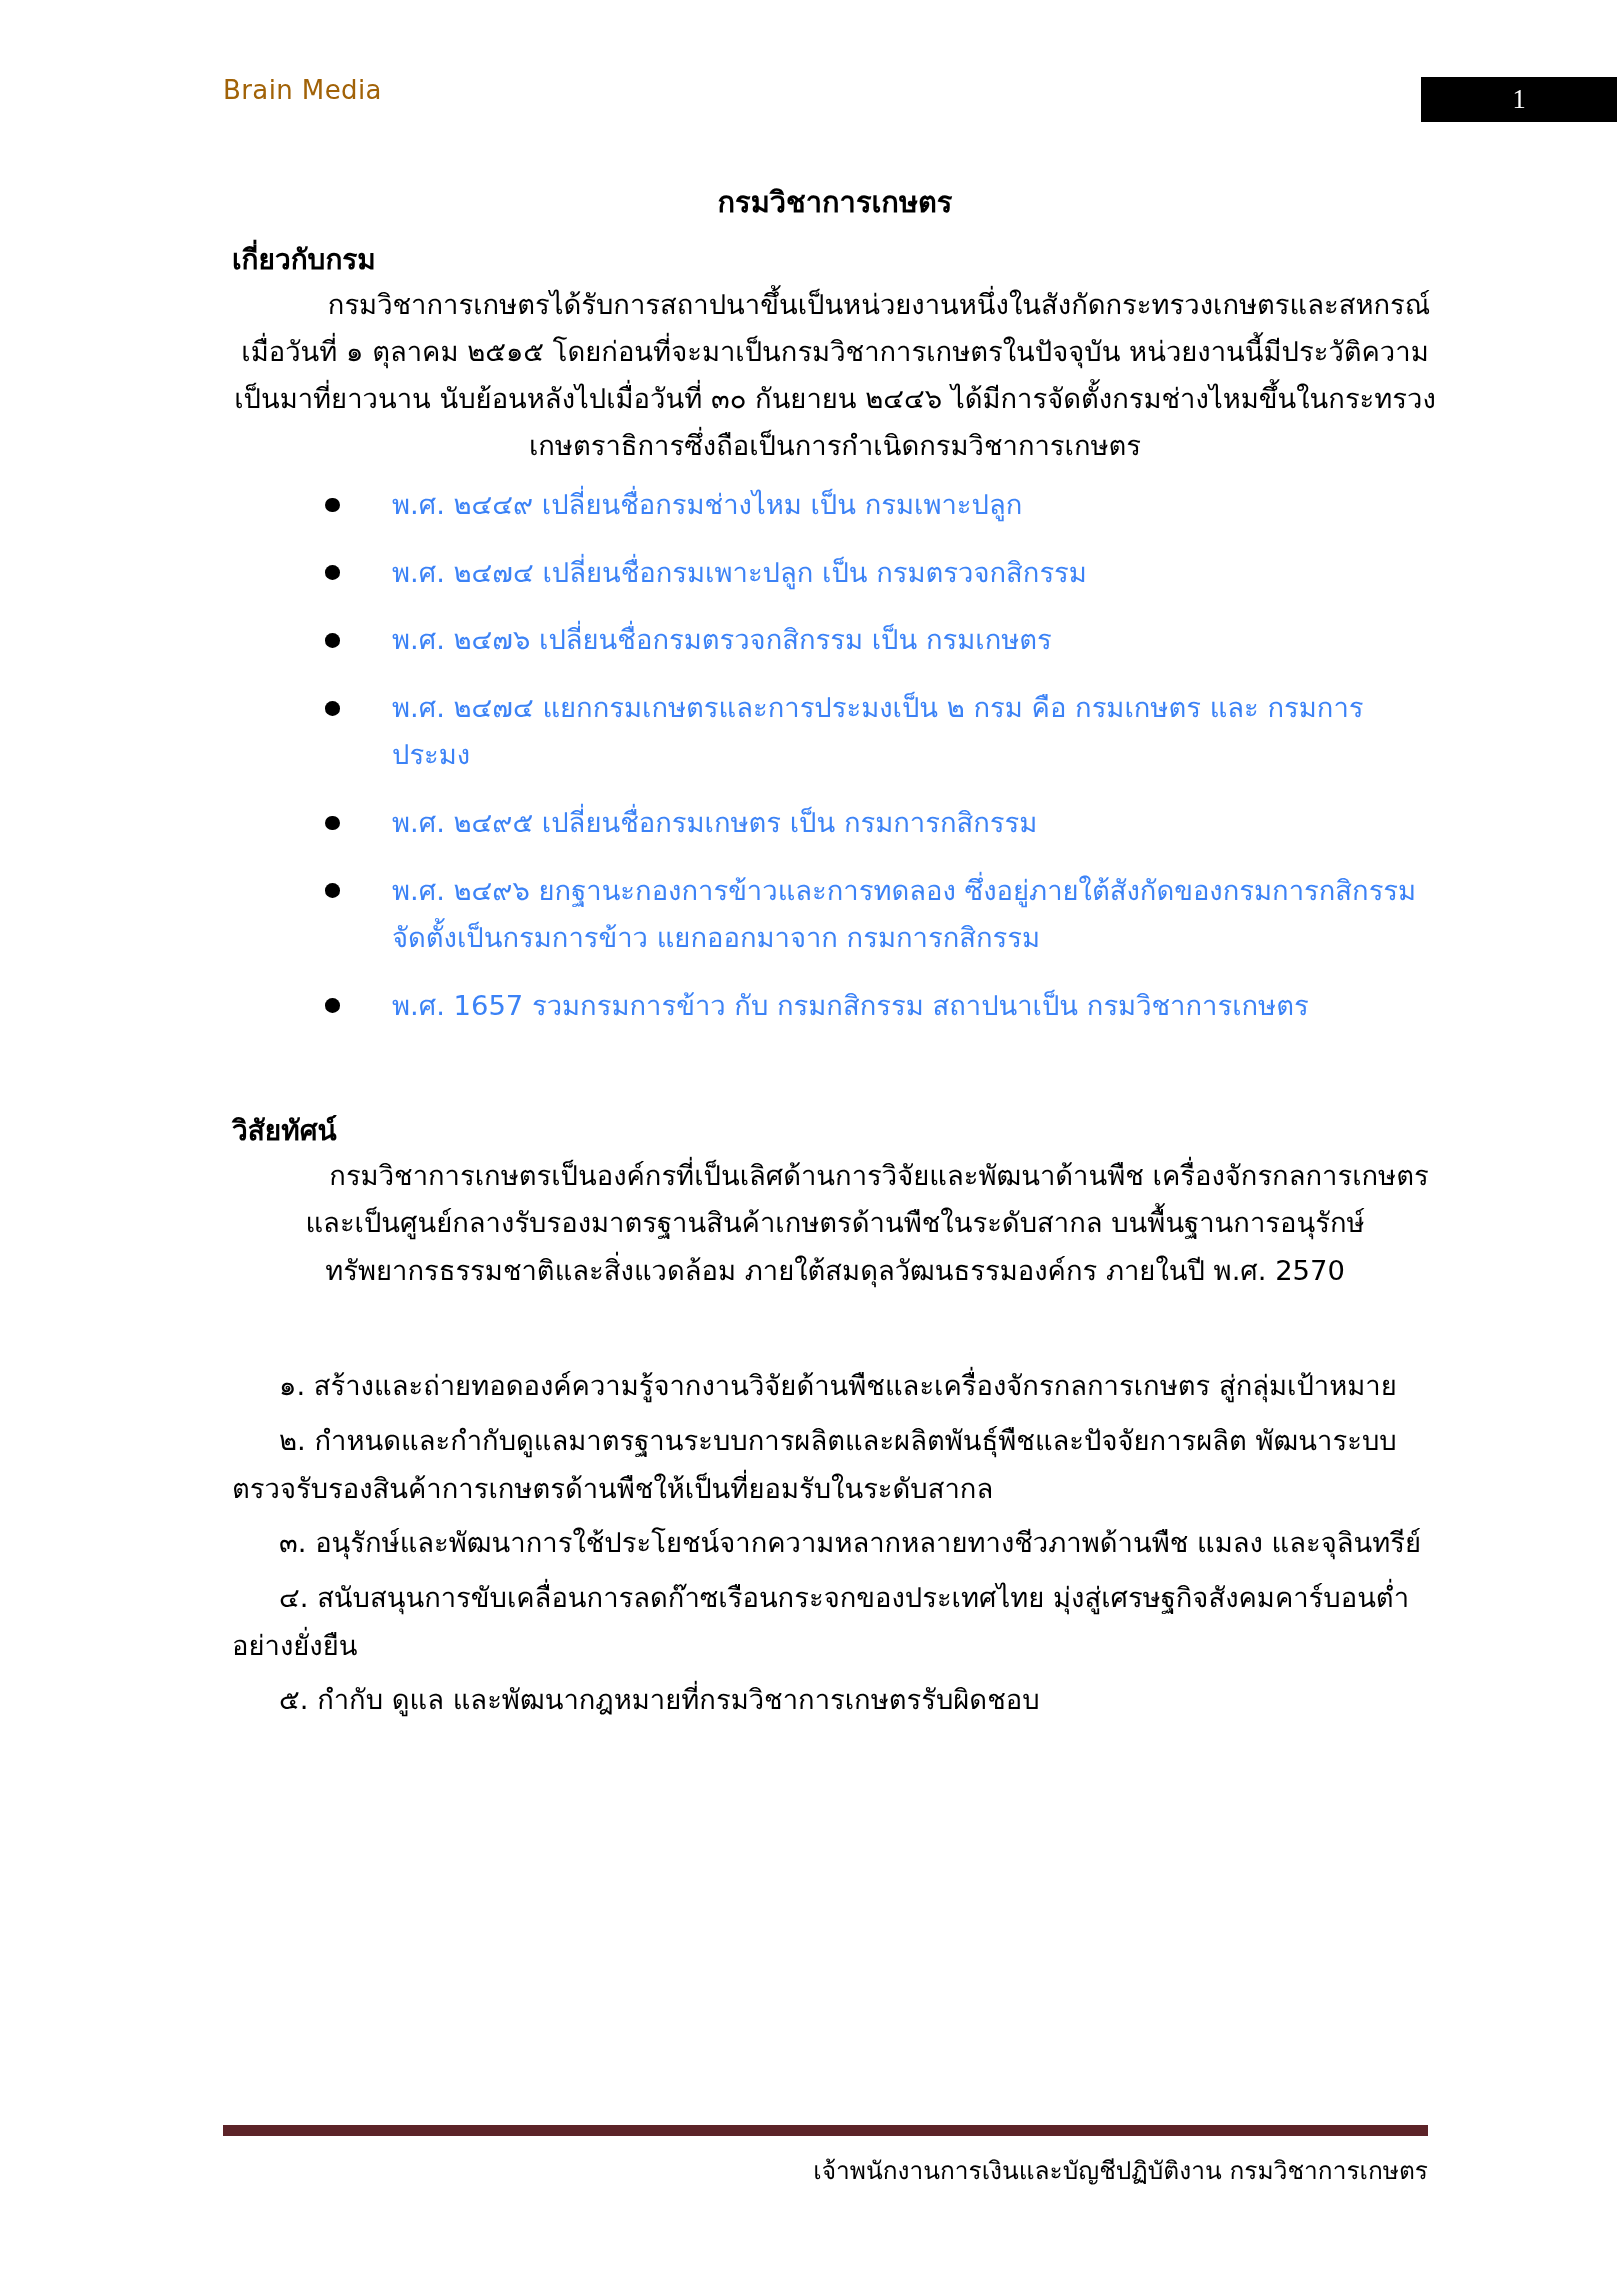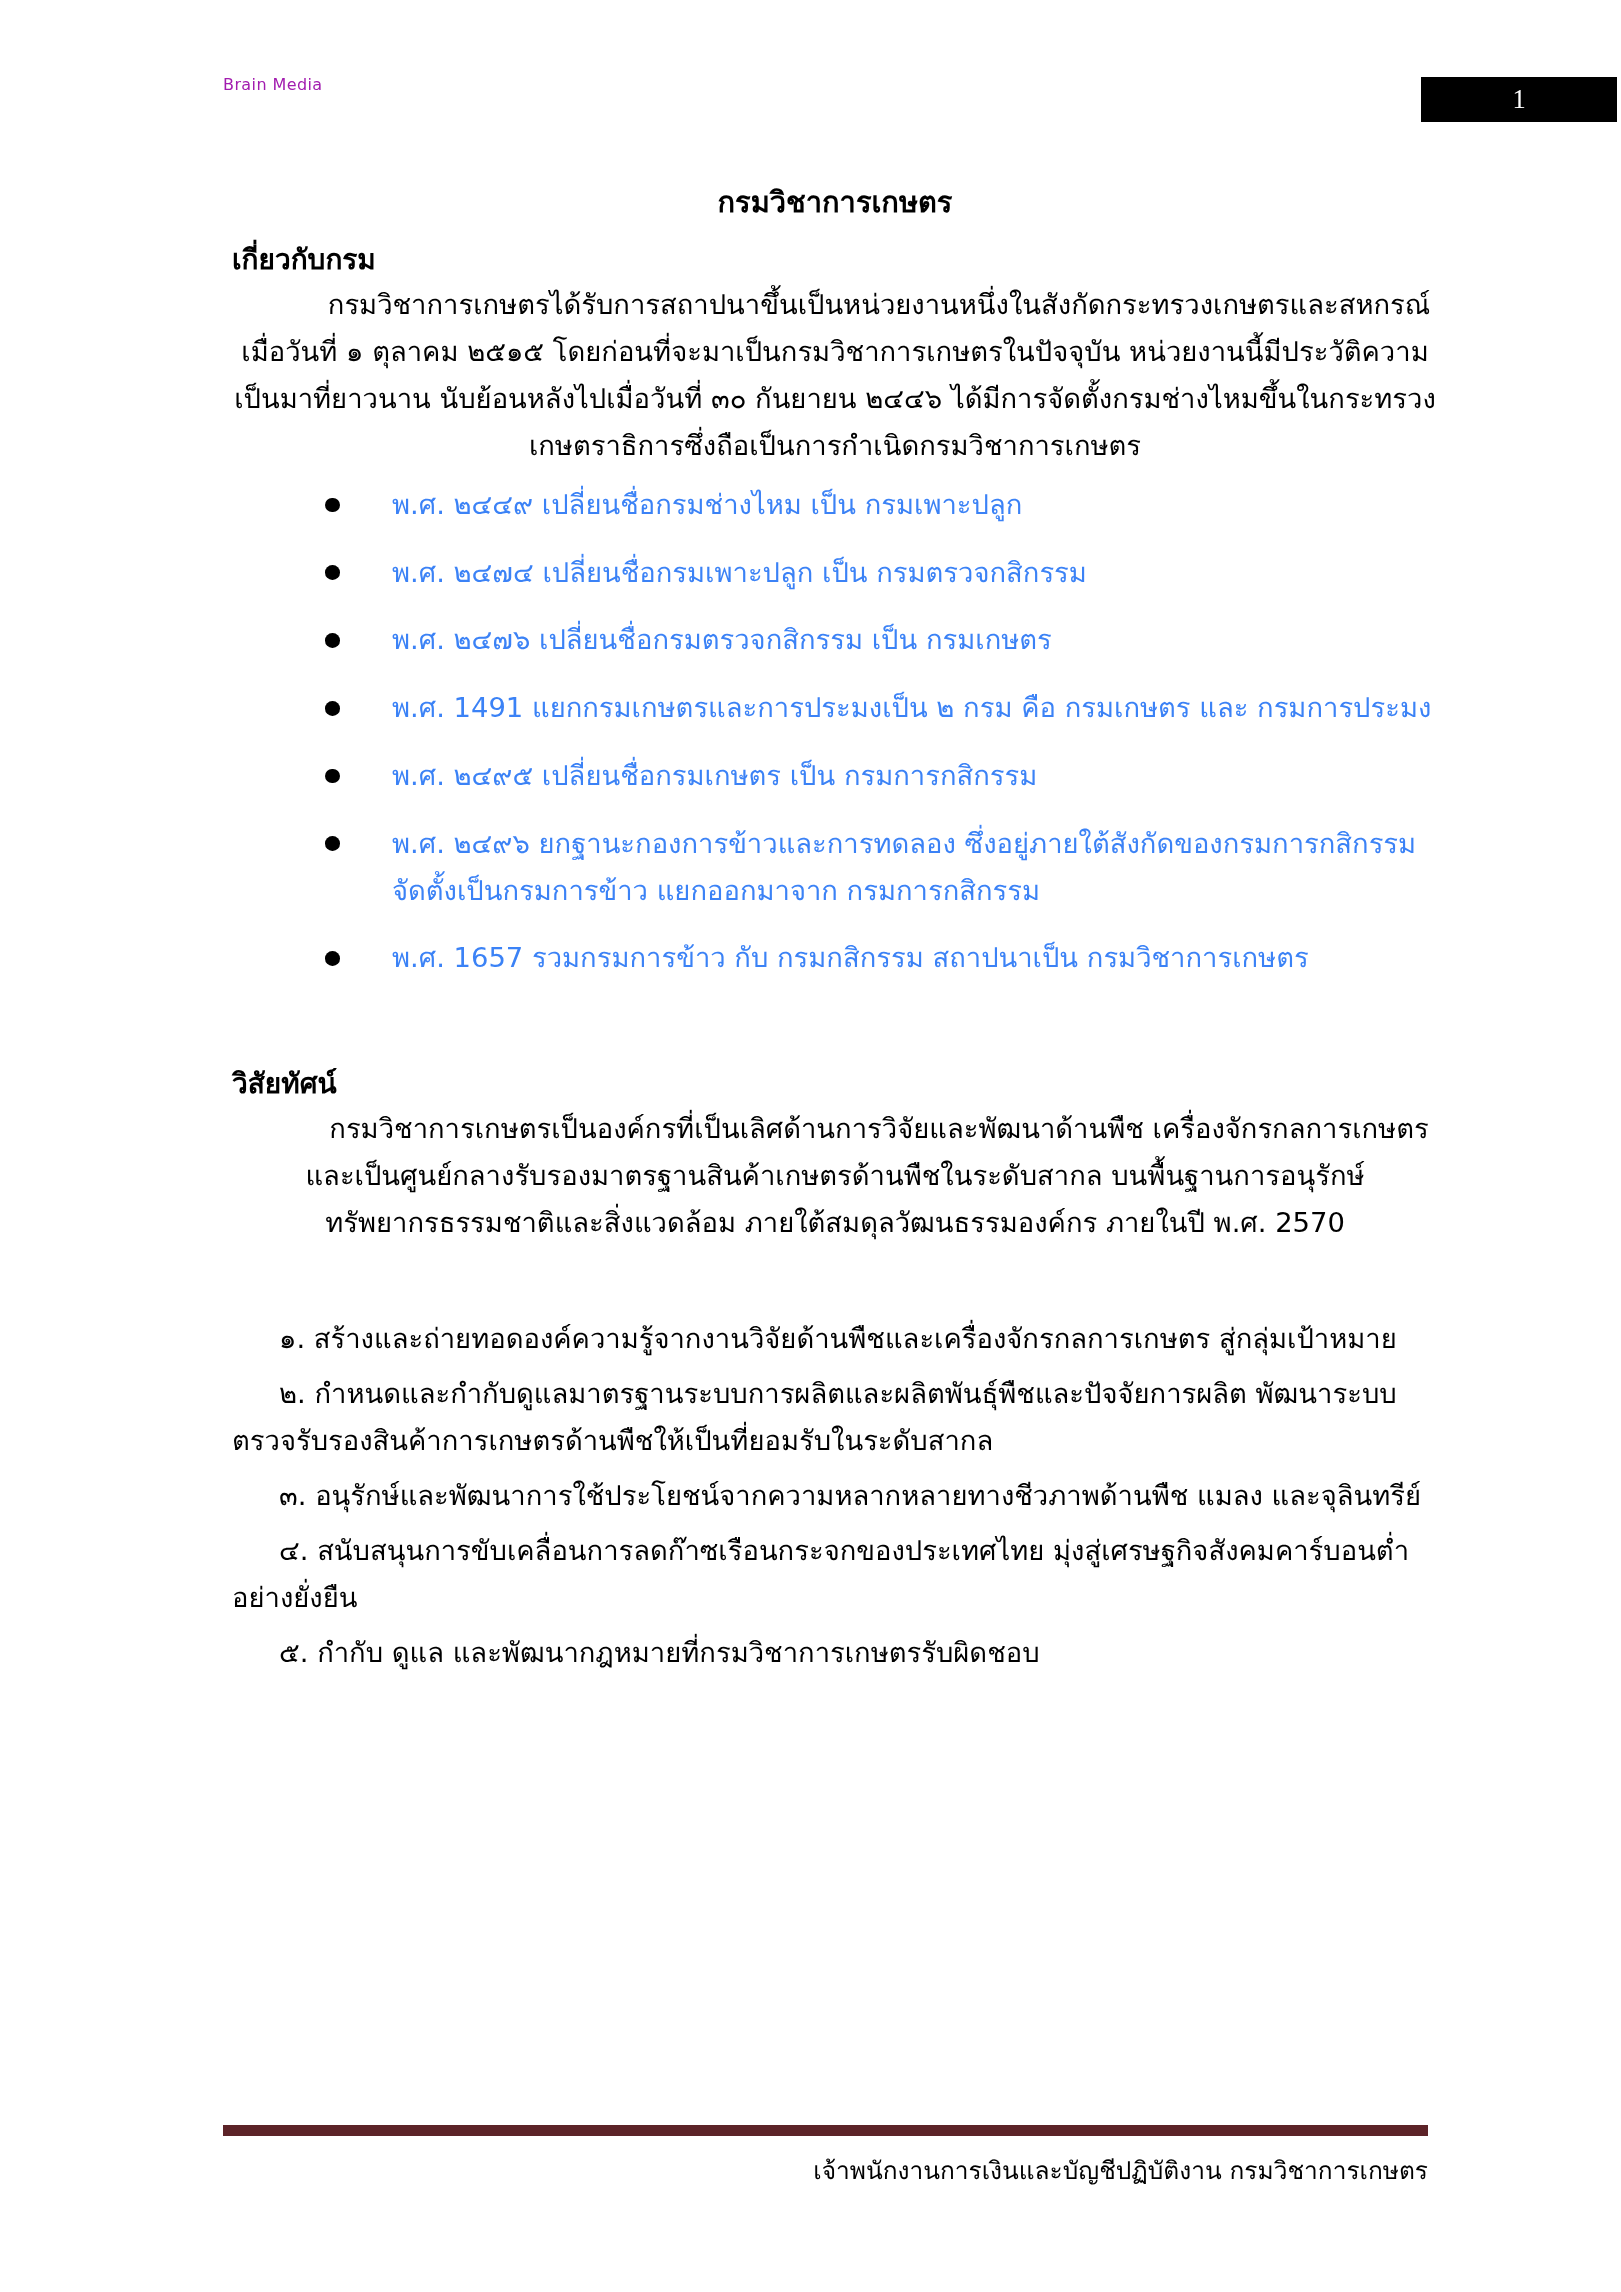--- a/index.html
+++ b/index.html
@@ -27,22 +27,22 @@
     top: 69px;
     left: 223px;
     right: 0;
     height: 59px;
   }
 
   .header-brand {
     position: absolute;
     left: 0;
     top: 5.9px;
-    font-size: 16px;
-    color: #a21caf;
+    font-size: 26px;
+    color: #a16207;
     letter-spacing: 0.4px;
     font-family: "DejaVu Sans", "Liberation Sans", sans-serif;
     text-align: center;
   }
 
   .page-number-badge {
     position: absolute;
     left: 1198px;
     top: 7.8px;
     width: 196px;
@@ -175,21 +175,21 @@
     <h1 class="doc-title">กรมวิชาการเกษตร</h1>
 
     <div class="section-heading">เกี่ยวกับกรม</div>
 
     <p class="body-paragraph indented">กรมวิชาการเกษตรได้รับการสถาปนาขึ้นเป็นหน่วยงานหนึ่งในสังกัดกระทรวงเกษตรและสหกรณ์ เมื่อวันที่ ๑ ตุลาคม ๒๕๑๕ โดยก่อนที่จะมาเป็นกรมวิชาการเกษตรในปัจจุบัน หน่วยงานนี้มีประวัติความเป็นมาที่ยาวนาน นับย้อนหลังไปเมื่อวันที่ ๓๐ กันยายน ๒๔๔๖ ได้มีการจัดตั้งกรมช่างไหมขึ้นในกระทรวงเกษตราธิการซึ่งถือเป็นการกำเนิดกรมวิชาการเกษตร</p>
 
     <ul class="bullet-list">
       <li>พ.ศ. ๒๔๔๙ เปลี่ยนชื่อกรมช่างไหม เป็น กรมเพาะปลูก</li>
       <li>พ.ศ. ๒๔๗๔ เปลี่ยนชื่อกรมเพาะปลูก เป็น กรมตรวจกสิกรรม</li>
       <li>พ.ศ. ๒๔๗๖ เปลี่ยนชื่อกรมตรวจกสิกรรม เป็น กรมเกษตร</li>
-      <li>พ.ศ. 1491 แยกกรมเกษตรและการประมงเป็น ๒ กรม คือ กรมเกษตร และ กรมการประมง</li>
+      <li>พ.ศ. ๒๔๗๔ แยกกรมเกษตรและการประมงเป็น ๒ กรม คือ กรมเกษตร และ กรมการประมง</li>
       <li>พ.ศ. ๒๔๙๕ เปลี่ยนชื่อกรมเกษตร เป็น กรมการกสิกรรม</li>
       <li>พ.ศ. ๒๔๙๖ ยกฐานะกองการข้าวและการทดลอง ซึ่งอยู่ภายใต้สังกัดของกรมการกสิกรรม จัดตั้งเป็นกรมการข้าว แยกออกมาจาก กรมการกสิกรรม</li>
       <li>พ.ศ. 1657 รวมกรมการข้าว กับ กรมกสิกรรม สถาปนาเป็น กรมวิชาการเกษตร</li>
     </ul>
 
     <div class="spacer-lg"></div>
 
     <div class="section-heading">วิสัยทัศน์</div>
 
     <p class="body-paragraph indented">กรมวิชาการเกษตรเป็นองค์กรที่เป็นเลิศด้านการวิจัยและพัฒนาด้านพืช เครื่องจักรกลการเกษตร และเป็นศูนย์กลางรับรองมาตรฐานสินค้าเกษตรด้านพืชในระดับสากล บนพื้นฐานการอนุรักษ์ทรัพยากรธรรมชาติและสิ่งแวดล้อม ภายใต้สมดุลวัฒนธรรมองค์กร ภายในปี พ.ศ. 2570</p>

